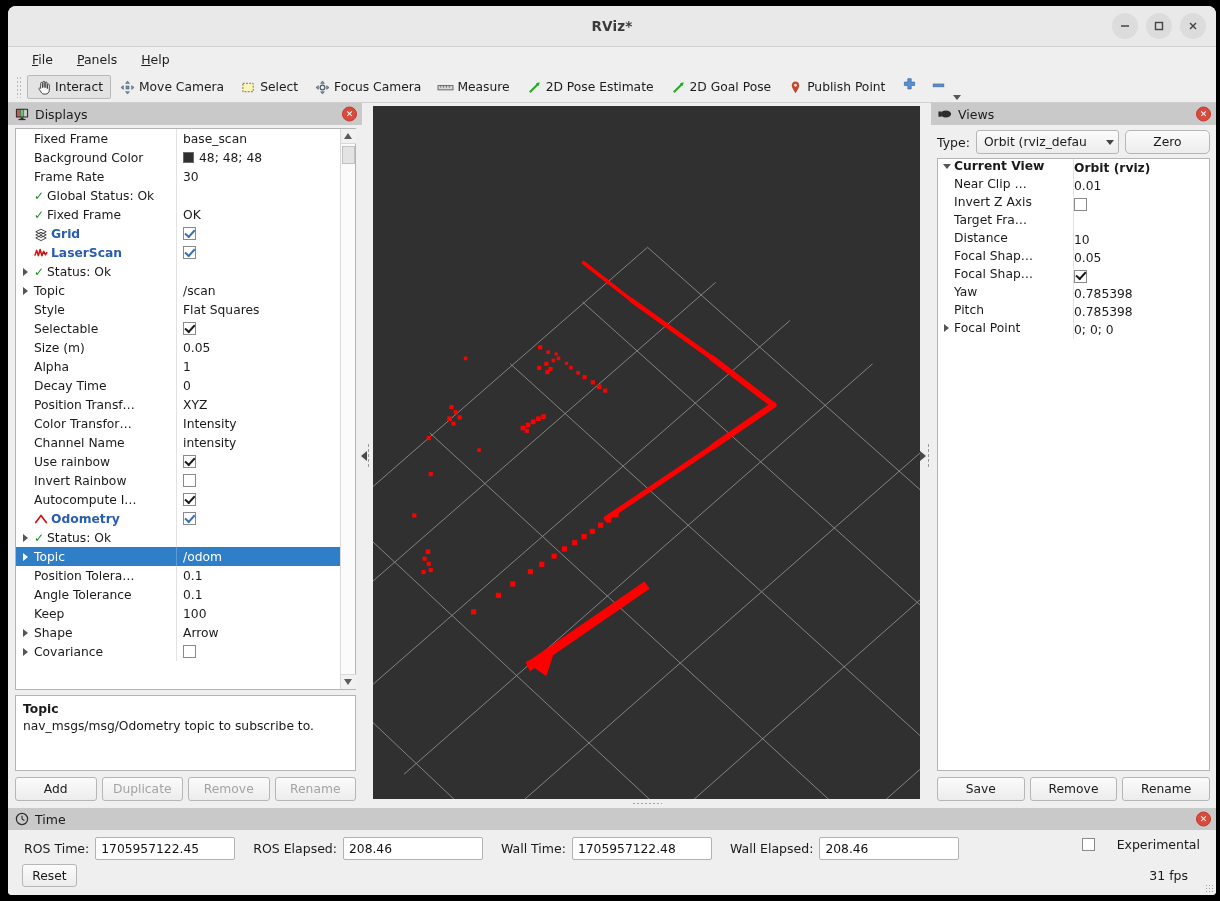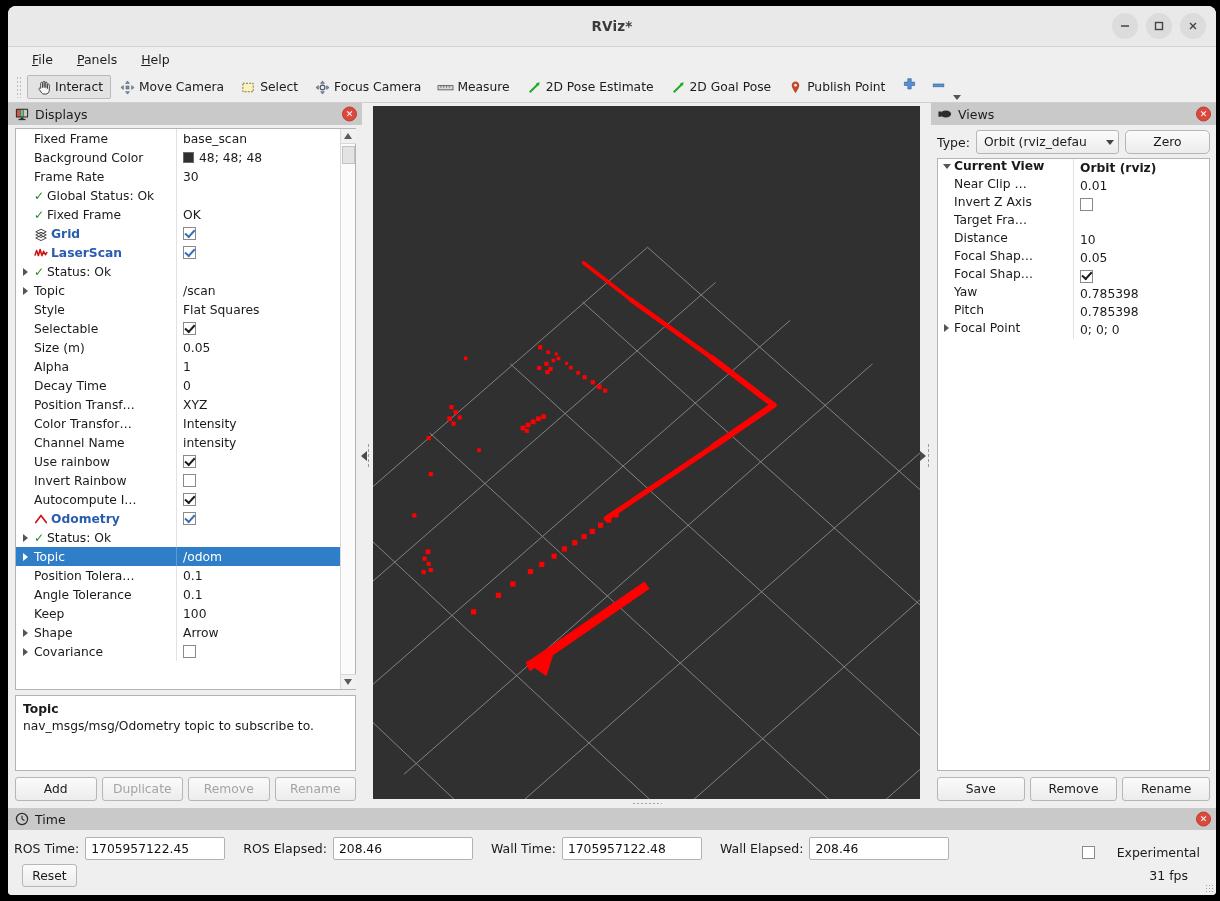--- a/index.html
+++ b/index.html
@@ -412,44 +412,44 @@
     overflow: hidden;
   }
   .vrow { height: 18px; display: flex; align-items: flex-start; font-size: 12.3px; }
   .vrow .vc1 {
     width: 135px; flex: none;
     display: flex; align-items: center; gap: 2px;
     padding-left: 3px;
     overflow: hidden; white-space: nowrap;
   }
   .vrow .vc2 {
-    flex: 1; padding-left: 6px;
+    flex: 1; 
     border-left: 1px solid #e2e2e2;
     height: 18px;
     display: flex; align-items: center;
     overflow: hidden; white-space: nowrap;
   }
   .vrow.hdr { font-weight: bold; }
   .views-btns {
     display: flex; gap: 5px;
     margin: 6px 6px 7px 6px;
     flex: none;
   }
 
   
   .timepanel {
     flex: none;
     background: #efefef;
     display: flex;
     flex-direction: column;
   }
   .time-body {
-    padding: 7px 10px 4px 6px;
-    display: flex;
-    align-items: flex-end;
+    padding: 7px 10px 4px 16px;
+    display: flex;
+    align-items: flex-start;
     gap: 0;
   }
   .tfield { display: flex; align-items: center; gap: 6px; margin-right: 18px; }
   .tfield .tl { font-size: 12.5px; white-space: nowrap; }
   .tinput {
     height: 23px;
     background: #fff;
     border: 1px solid #b2b2b2;
     border-radius: 2px;
     font-size: 12.3px;

